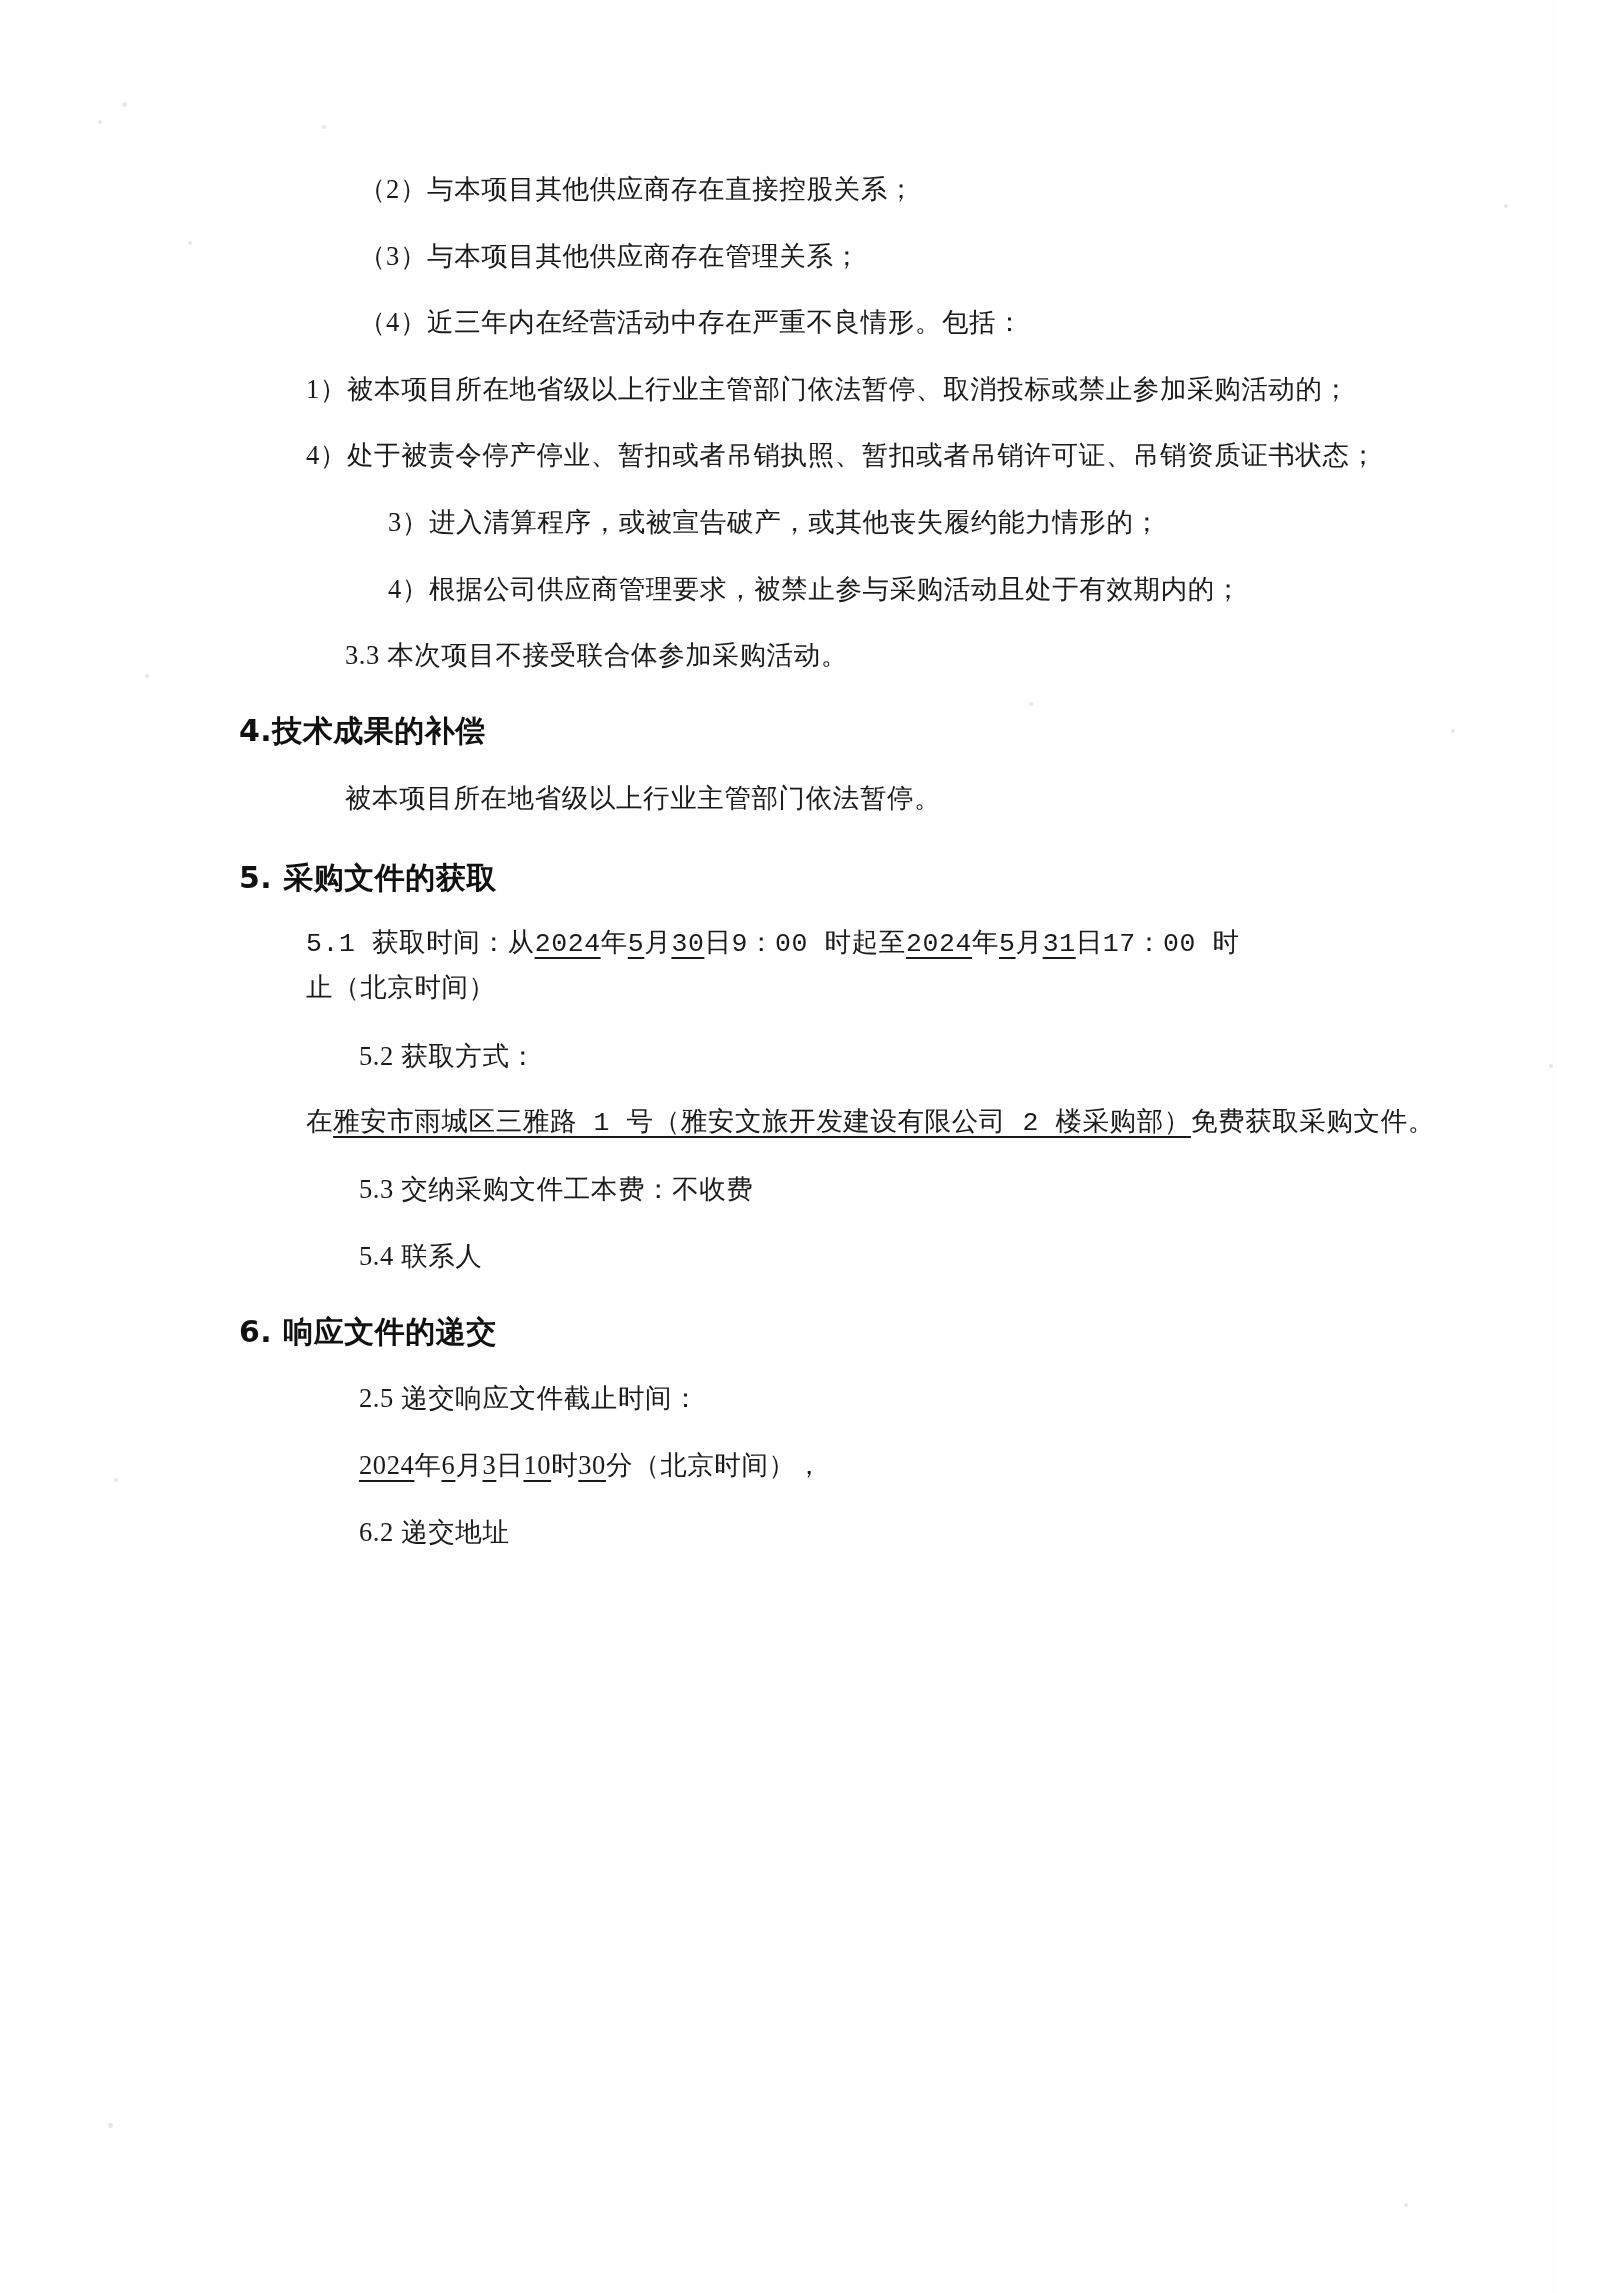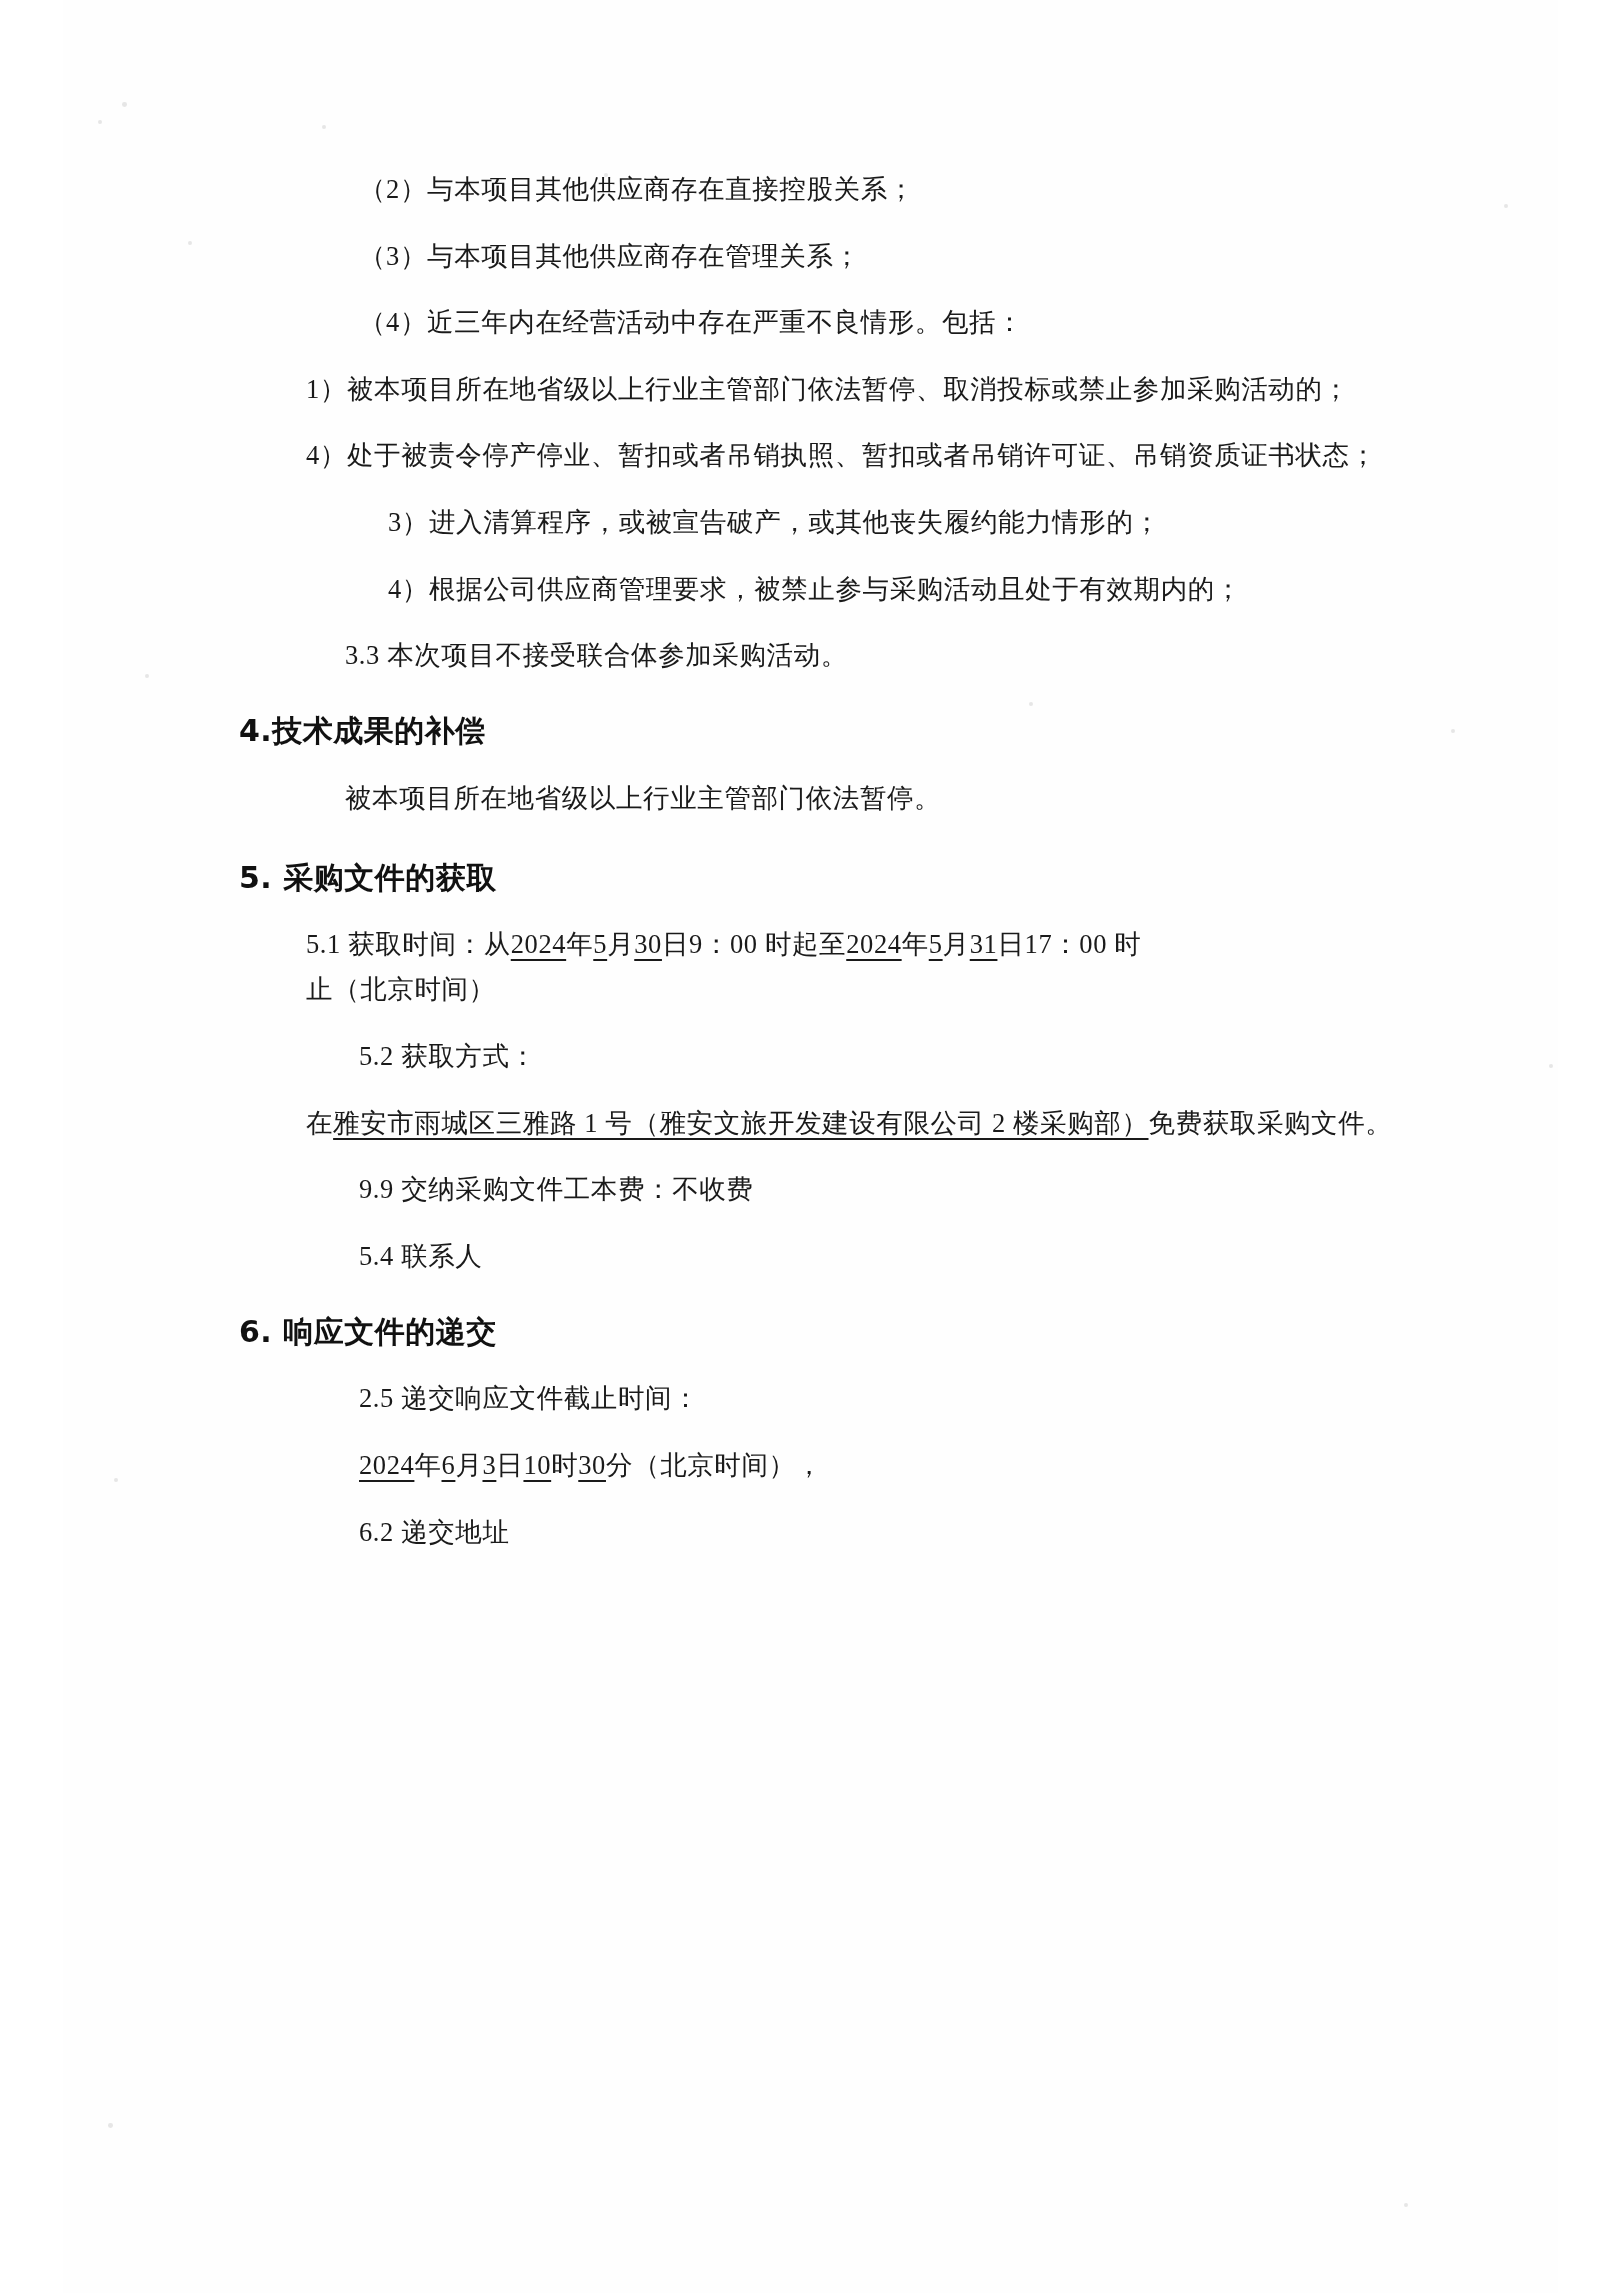--- a/index.html
+++ b/index.html
@@ -37,21 +37,21 @@
     letter-spacing: 0.6px;
     text-align: justify;
   }
   .para {
     margin-bottom: 21.6px;
     text-indent: 0;
   }
   .ind1 { padding-left: 53px; }
   .ind2 { padding-left: 82px; }
   .ind-body { padding-left: 39px; }
-  .hang1 { text-indent: -53px; padding-left: 53px; }
+  .hang1 { text-indent: -53px; padding-left: 53px; font-family: Liberation Mono, monospace; }
   .hang2 { text-indent: -82px; padding-left: 82px; }
 
   h2.heading {
     font-family: "DejaVu Sans", "Liberation Sans", sans-serif;
     font-weight: bold;
     font-size: 30px;
     line-height: 47px;
     margin: 29px 0 21.6px -67px;
     letter-spacing: 0.5px;
     color: #111;
@@ -105,21 +105,21 @@
       <span>5.1 获取时间：从</span><span class="u">2024</span><span>年</span><span class="u">5</span><span>月</span><span class="u">30</span><span>日</span><span>9：00 时起至</span><span class="u">2024</span><span>年</span><span class="u">5</span><span>月</span><span class="u">31</span><span>日</span><span>17：00 时</span>
       <span class="blk">止（北京时间）</span>
     </p>
 
     <p class="para ind1">5.2 获取方式：</p>
 
     <p class="para hang1">
       <span>在</span><span class="u">雅安市雨城区三雅路 1 号（雅安文旅开发建设有限公司 2 楼采购部）</span><span>免费获取采购文件。</span>
     </p>
 
-    <p class="para ind1">9.9 交纳采购文件工本费：不收费</p>
+    <p class="para ind1">5.3 交纳采购文件工本费：不收费</p>
     <p class="para ind1">5.4 联系人</p>
 
     <h2 class="heading">6. 响应文件的递交</h2>
 
     <p class="para ind1">2.5 递交响应文件截止时间：</p>
 
     <p class="para ind1">
       <span class="u">2024</span><span>年</span><span class="u">6</span><span>月</span><span class="u">3</span><span>日</span><span class="u">10</span><span>时</span><span class="u">30</span><span>分（北京时间），</span>
     </p>
 

